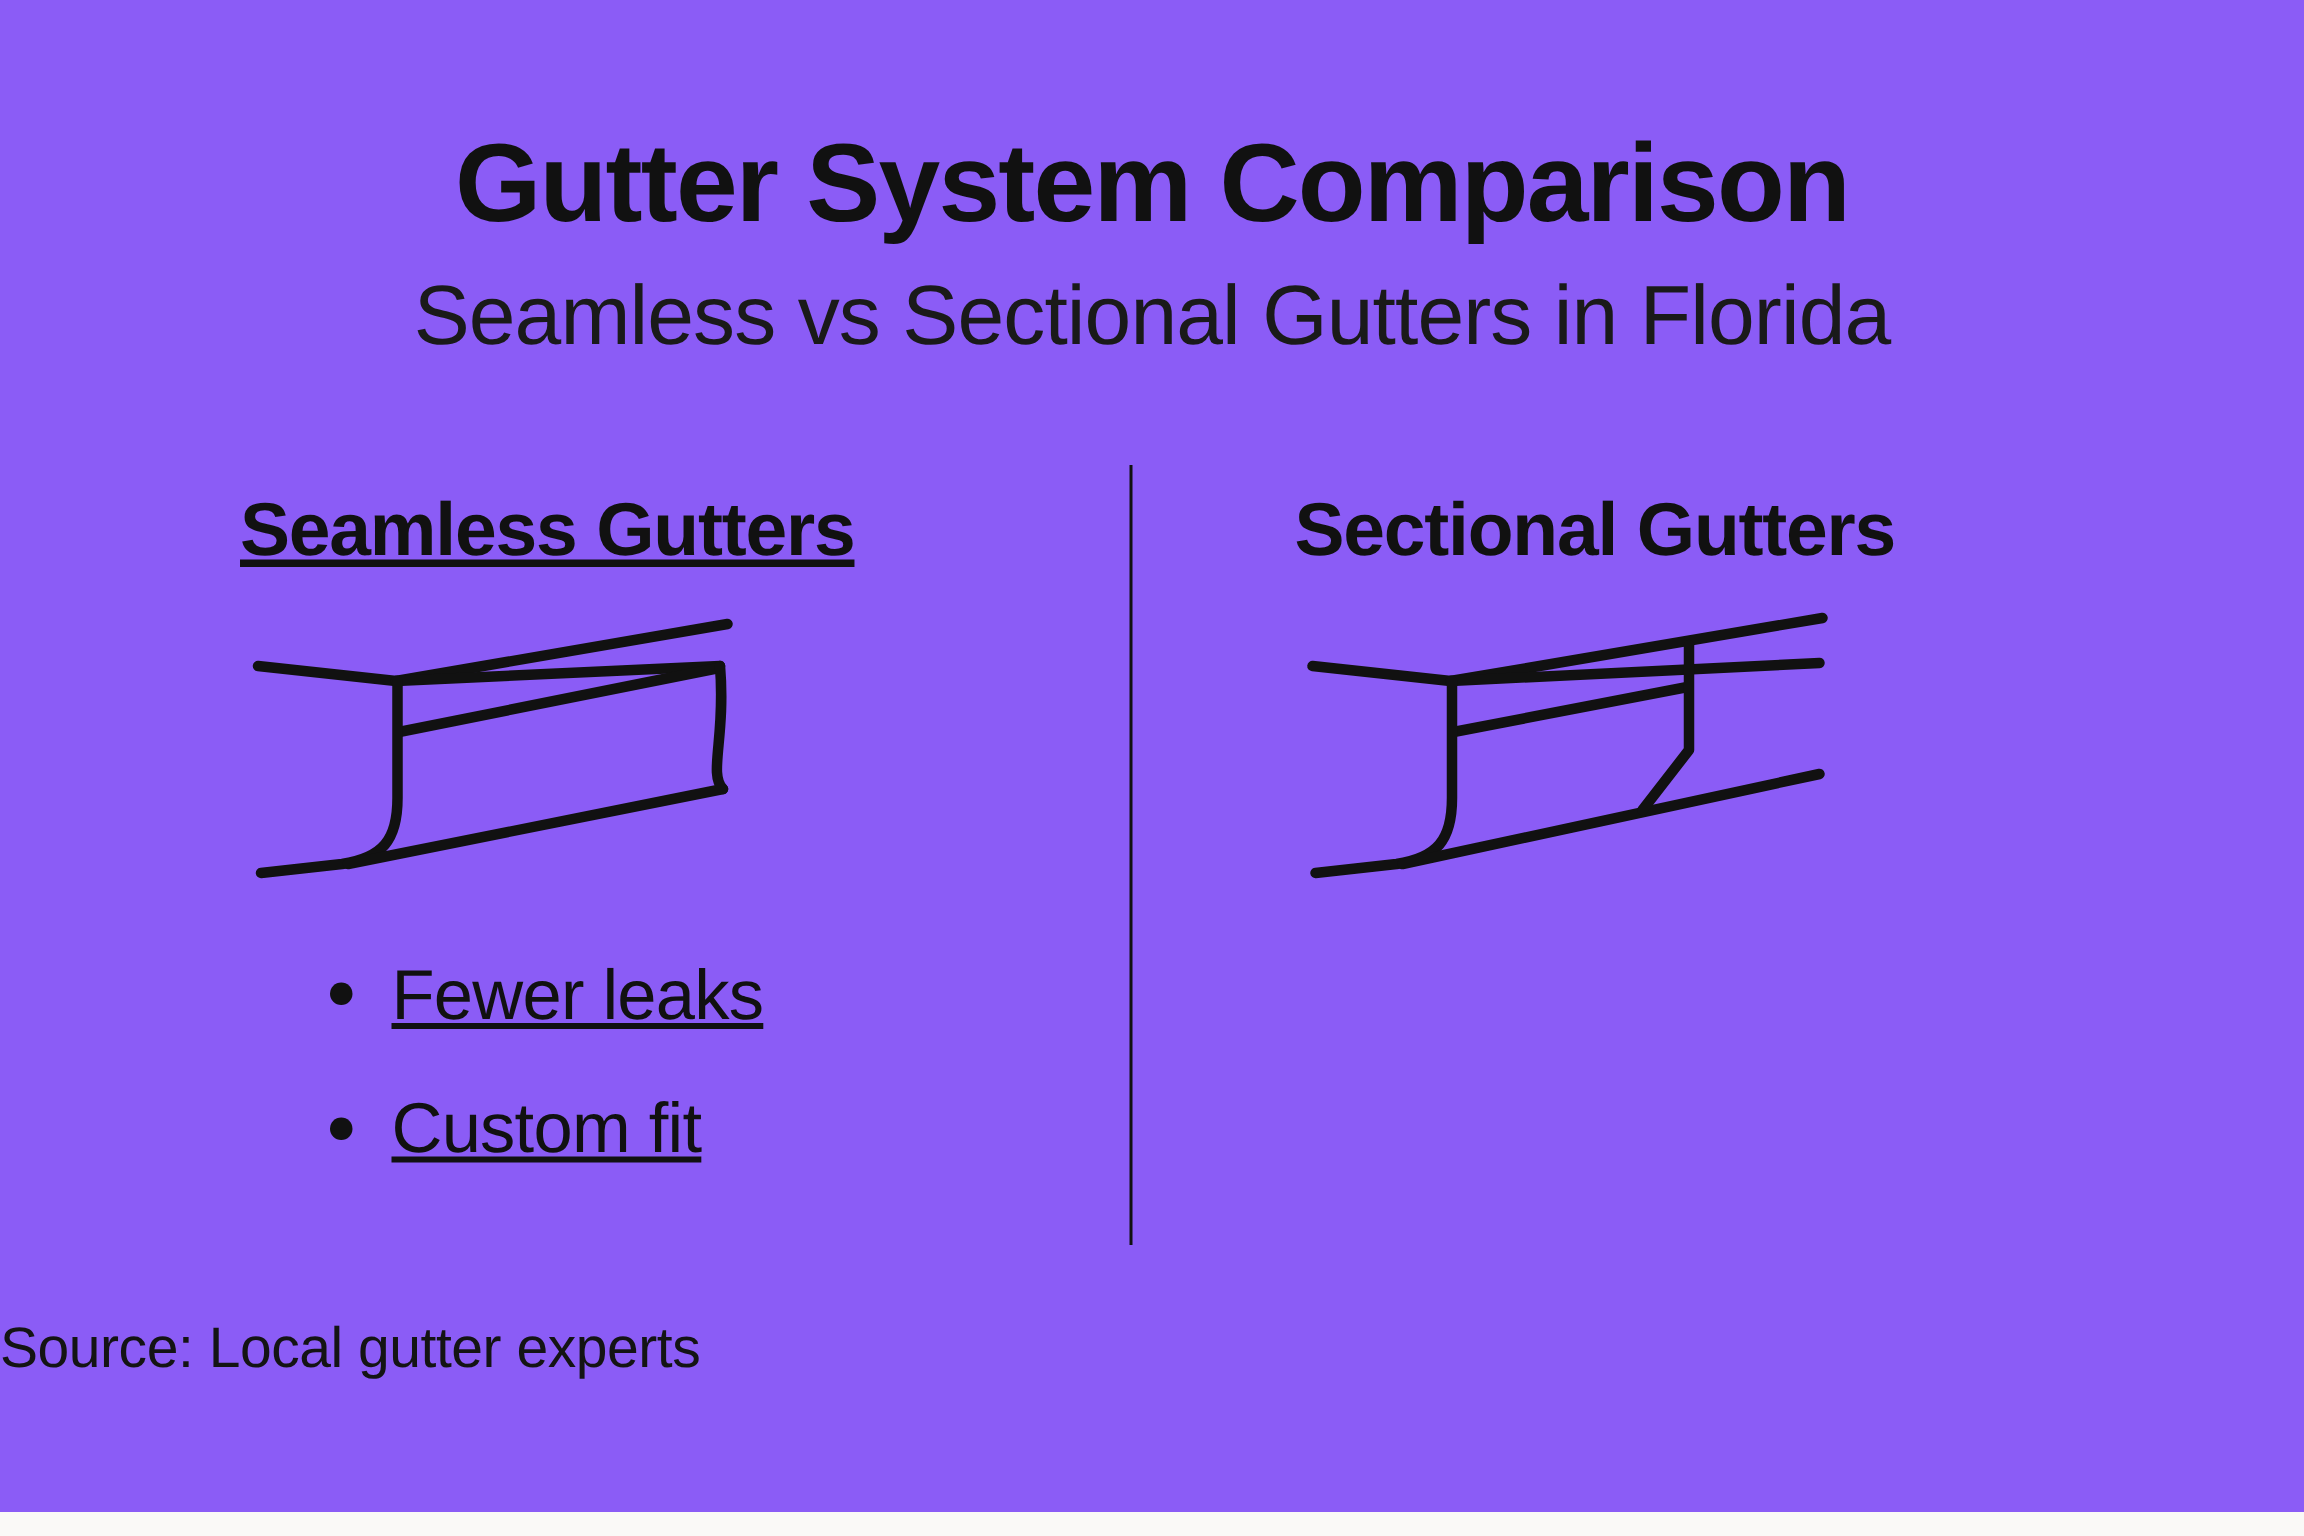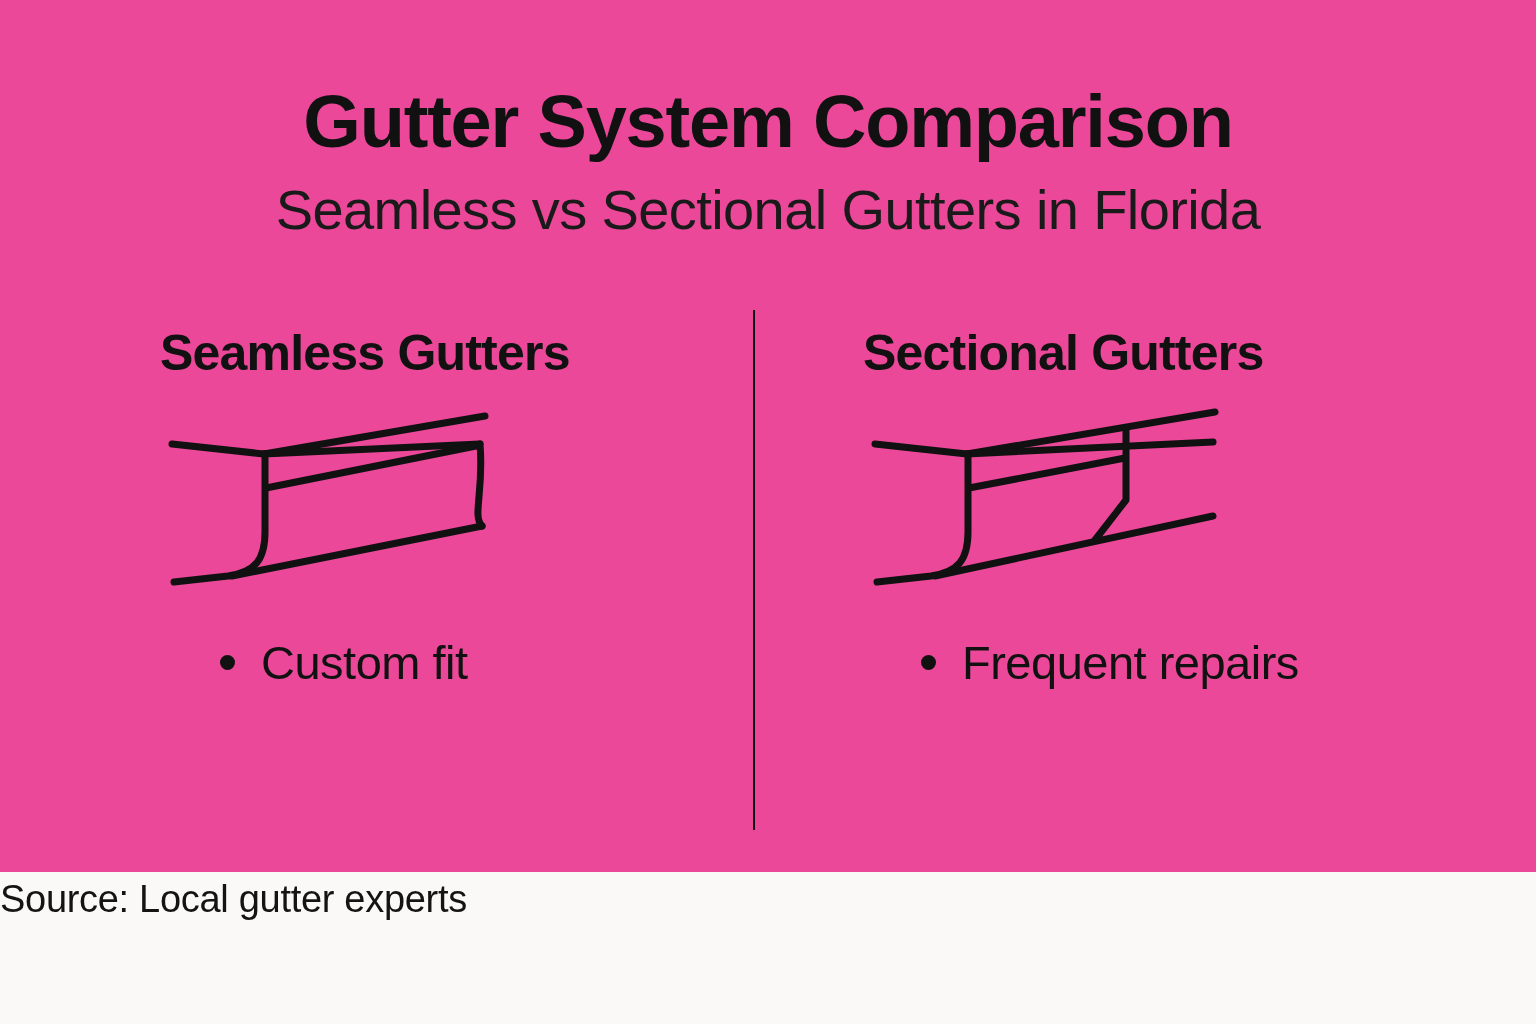--- a/index.html
+++ b/index.html
@@ -12,22 +12,22 @@
     height: 1024px;
     background: #faf9f7;
     font-family: "Liberation Sans", sans-serif;
     color: #111111;
     overflow: hidden;
   }
 
   .infographic {
     position: relative;
     width: 1536px;
-    height: 872px;
-    background: #ec4899;
+    height: 1008px;
+    background: #8b5cf6;
     box-sizing: border-box;
   }
 
   
   .header {
     position: absolute;
     top: 84px;
     left: 0;
     width: 1536px;
     text-align: center;
@@ -63,20 +63,21 @@
     align-items: stretch;
   }
   .column {
     width: 753px;
     position: relative;
     box-sizing: border-box;
   }
   .column.left {
     padding-left: 160px;
     padding-right: 40px;
+    text-decoration: underline;
   }
   .column.right {
     padding-left: 108px;
     padding-right: 40px;
   }
 
   .divider {
     width: 2px;
     background: #111111;
     align-self: stretch;
@@ -183,20 +184,24 @@
 
           <path class="gutter-stroke" d="M 72 176 L 322 126"></path>
 
           <path class="gutter-stroke" d="M 320 44 C 324 92 312 116 322 126"></path>
         </svg>
       </div>
 
       <ul class="bullets">
         <li class="bullet-item">
           <span class="bullet-dot"></span>
+          <span class="bullet-text">Fewer leaks</span>
+        </li>
+        <li class="bullet-item">
+          <span class="bullet-dot"></span>
           <span class="bullet-text">Custom fit</span>
         </li>
       </ul>
 
     </div>
 
     <div class="divider"></div>
 
     <div class="column right">
 
@@ -215,24 +220,20 @@
 
           <path class="gutter-stroke" d="M 105 54 L 105 132 C 105 160 95 172 68 176 L 14 182"></path>
 
           <path class="gutter-stroke" d="M 72 176 L 350 116"></path>
 
           <path class="gutter-stroke" d="M 263 30 L 263 100 L 232 140"></path>
         </svg>
       </div>
 
       <ul class="bullets">
-        <li class="bullet-item">
-          <span class="bullet-dot"></span>
-          <span class="bullet-text">Frequent repairs</span>
-        </li>
       </ul>
 
     </div>
 
   </div>
 
   <div class="source">Source: Local gutter experts</div>
 
 </div>
 

